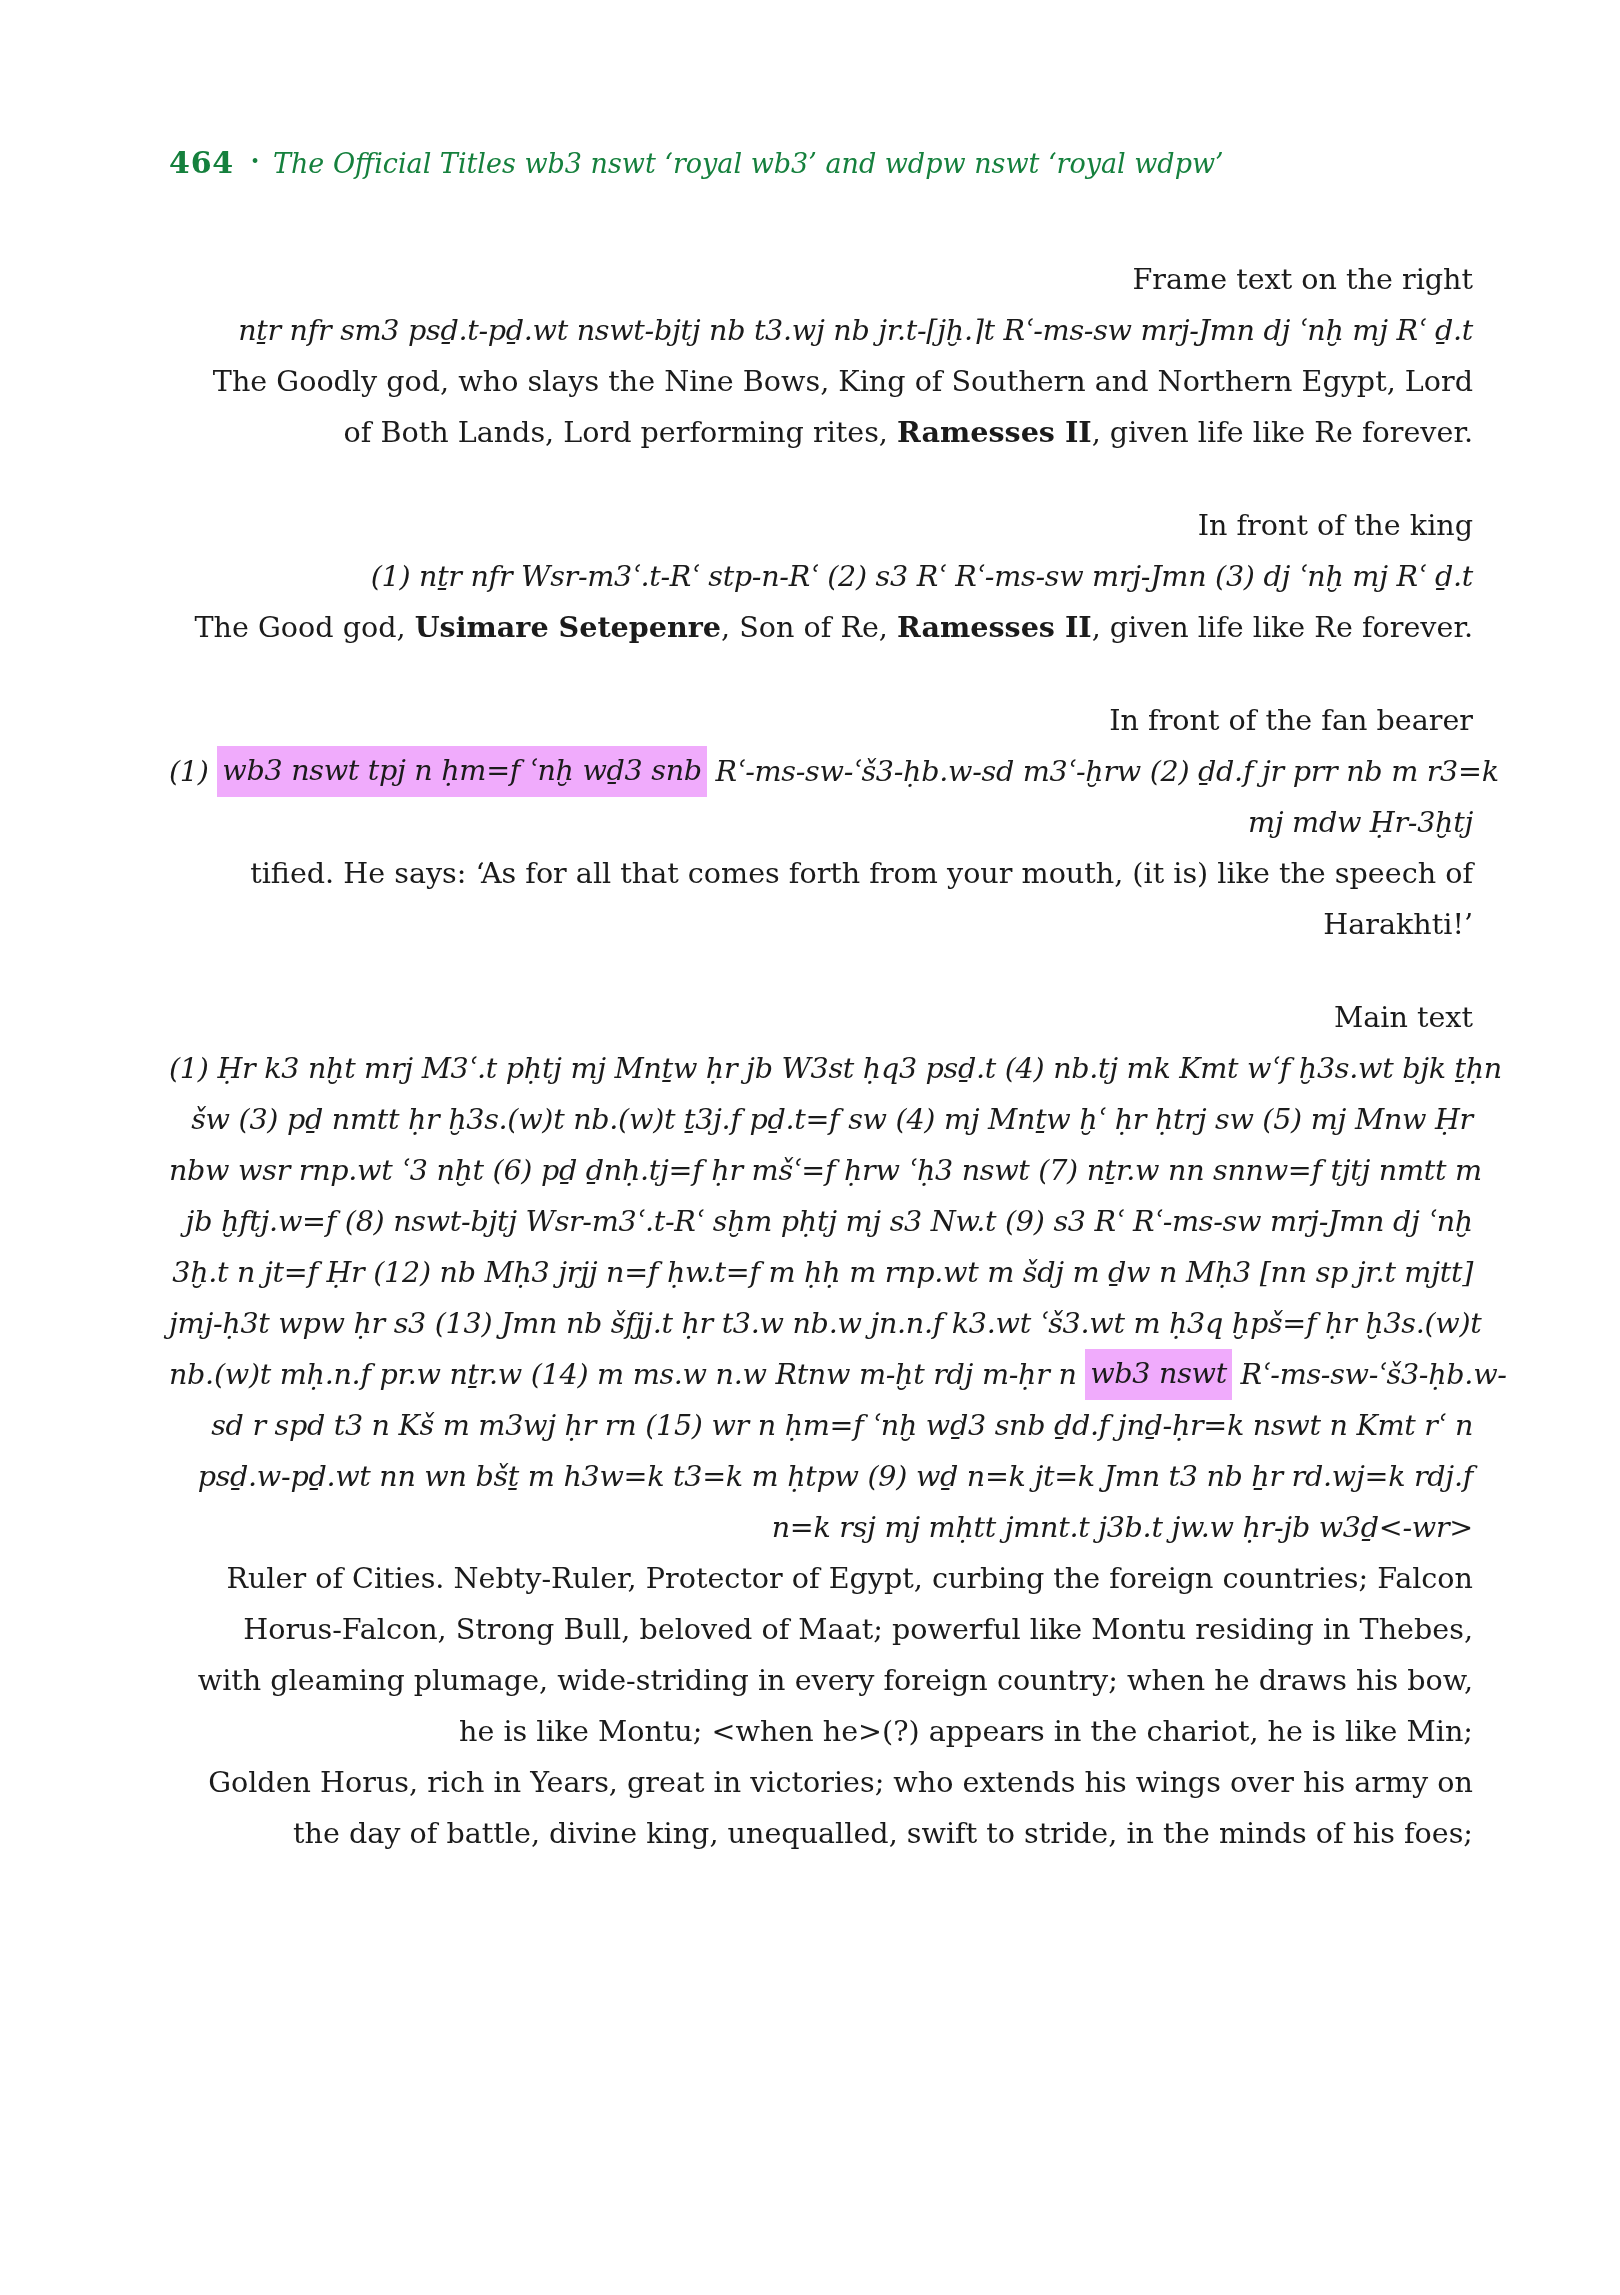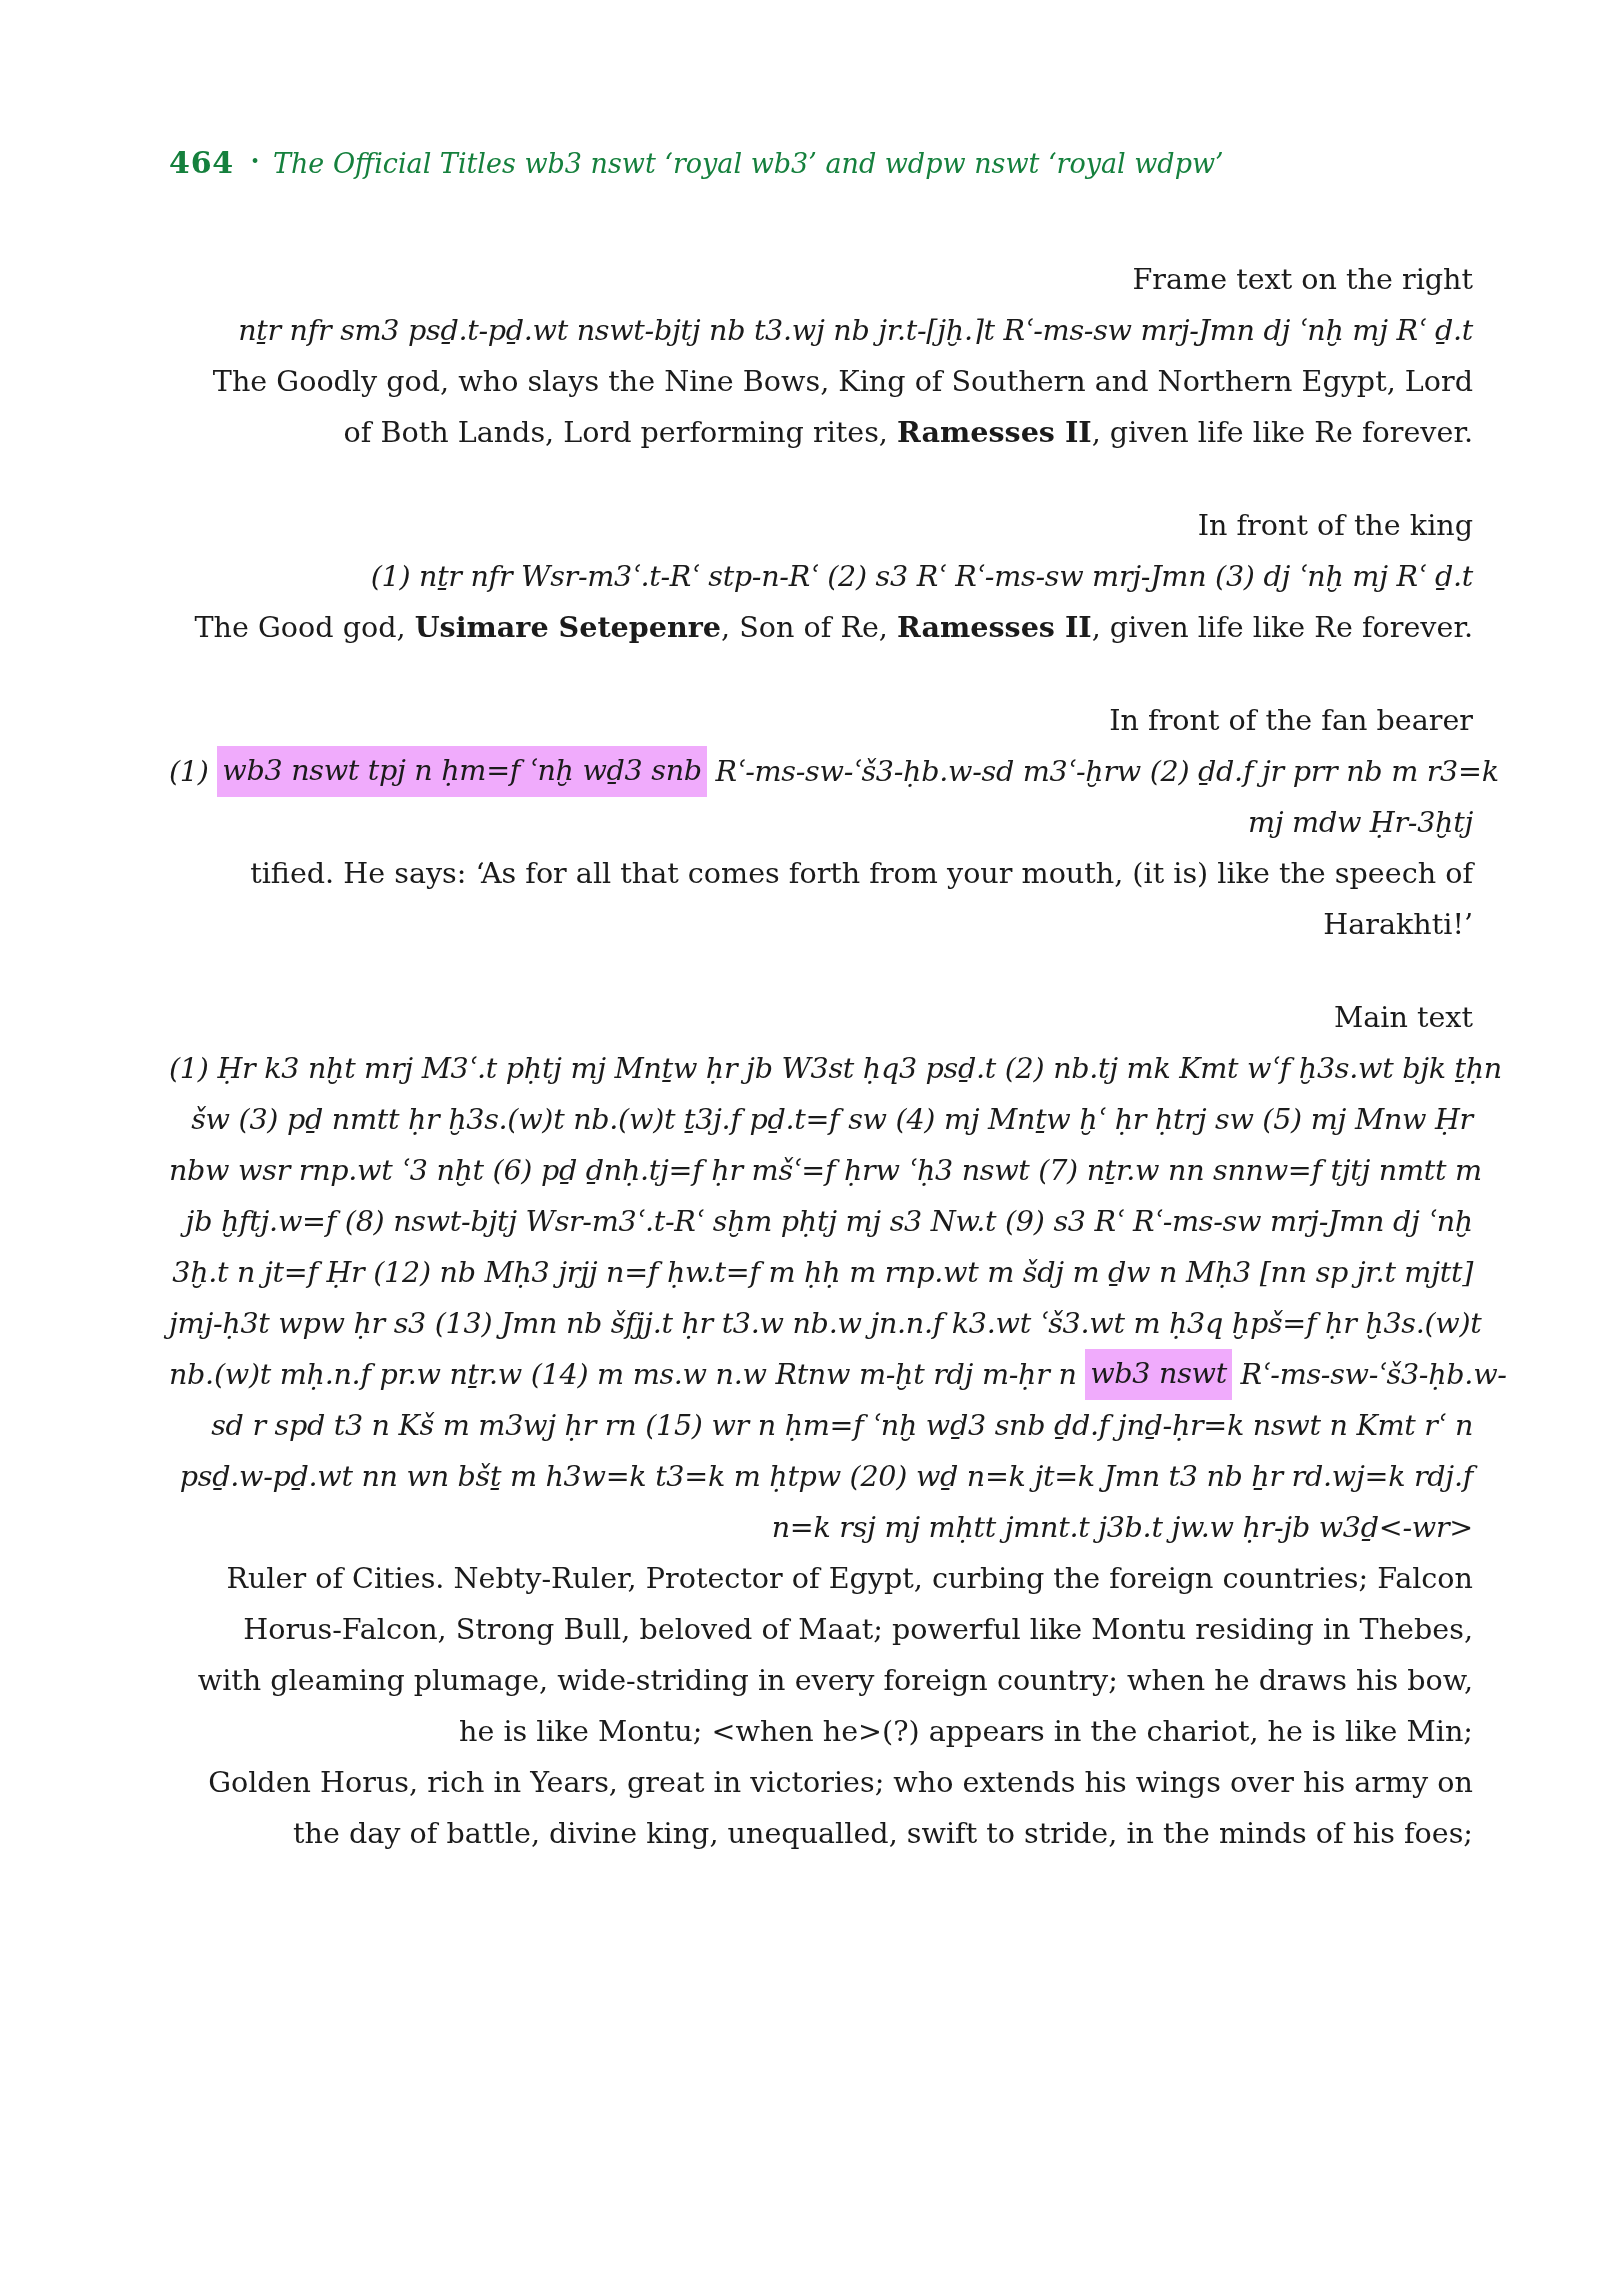--- a/index.html
+++ b/index.html
@@ -86,29 +86,29 @@
   <section class="section">
     <div class="line">In front of the fan bearer</div>
     <div class="line translit"><span>(1) </span><span class="hl-inline">wb3 nswt tpj n ḥm=f ʿnḫ wḏ3 snb</span><span> Rʿ-ms-sw-ʿš3-ḥb.w-sd m3ʿ-ḫrw (2) ḏd.f jr prr nb m r3=k</span></div>
     <div class="line translit">mj mdw Ḥr-3ḫtj</div>
     <div class="line">tified. He says: ‘As for all that comes forth from your mouth, (it is) like the speech of</div>
     <div class="line">Harakhti!’</div>
   </section>
 
   <section class="section">
     <div class="line">Main text</div>
-    <div class="line translit">(1) Ḥr k3 nḫt mrj M3ʿ.t pḥtj mj Mnṯw ḥr jb W3st ḥq3 psḏ.t (2) nb.tj mk Kmt wʿf ḫ3s.wt bjk ṯḥn</div>
+    <div class="line translit">(1) Ḥr k3 nḫt mrj M3ʿ.t pḥtj mj Mnṯw ḥr jb W3st ḥq3 psḏ.t (4) nb.tj mk Kmt wʿf ḫ3s.wt bjk ṯḥn</div>
     <div class="line translit">šw (3) pḏ nmtt ḥr ḫ3s.(w)t nb.(w)t ṯ3j.f pḏ.t=f sw (4) mj Mnṯw ḫʿ ḥr ḥtrj sw (5) mj Mnw Ḥr</div>
     <div class="line translit">nbw wsr rnp.wt ʿ3 nḫt (6) pḏ ḏnḥ.tj=f ḥr mšʿ=f ḥrw ʿḥ3 nswt (7) nṯr.w nn snnw=f tjtj nmtt m</div>
     <div class="line translit">jb ḫftj.w=f (8) nswt-bjtj Wsr-m3ʿ.t-Rʿ sḫm pḥtj mj s3 Nw.t (9) s3 Rʿ Rʿ-ms-sw mrj-Jmn dj ʿnḫ</div>
     <div class="line translit">3ḫ.t n jt=f Ḥr (12) nb Mḥ3 jrjj n=f ḥw.t=f m ḥḥ m rnp.wt m šdj m ḏw n Mḥ3 [nn sp jr.t mjtt]</div>
     <div class="line translit">jmj-ḥ3t wpw ḥr s3 (13) Jmn nb šfjj.t ḥr t3.w nb.w jn.n.f k3.wt ʿš3.wt m ḥ3q ḫpš=f ḥr ḫ3s.(w)t</div>
     <div class="line translit"><span>nb.(w)t mḥ.n.f pr.w nṯr.w (14) m ms.w n.w Rtnw m-ḫt rdj m-ḥr n </span><span class="hl-inline">wb3 nswt</span><span> Rʿ-ms-sw-ʿš3-ḥb.w-</span></div>
     <div class="line translit">sd r spd t3 n Kš m m3wj ḥr rn (15) wr n ḥm=f ʿnḫ wḏ3 snb ḏd.f jnḏ-ḥr=k nswt n Kmt rʿ n</div>
-    <div class="line translit">psḏ.w-pḏ.wt nn wn bšṯ m h3w=k t3=k m ḥtpw (20) wḏ n=k jt=k Jmn t3 nb ẖr rd.wj=k rdj.f</div>
+    <div class="line translit">psḏ.w-pḏ.wt nn wn bšṯ m h3w=k t3=k m ḥtpw (9) wḏ n=k jt=k Jmn t3 nb ẖr rd.wj=k rdj.f</div>
     <div class="line translit">n=k rsj mj mḥtt jmnt.t j3b.t jw.w ḥr-jb w3ḏ&lt;-wr&gt;</div>
     <div class="line">Ruler of Cities. Nebty-Ruler, Protector of Egypt, curbing the foreign countries; Falcon</div>
     <div class="line">Horus-Falcon, Strong Bull, beloved of Maat; powerful like Montu residing in Thebes,</div>
     <div class="line">with gleaming plumage, wide-striding in every foreign country; when he draws his bow,</div>
     <div class="line">he is like Montu; &lt;when he&gt;(?) appears in the chariot, he is like Min;</div>
     <div class="line">Golden Horus, rich in Years, great in victories; who extends his wings over his army on</div>
     <div class="line">the day of battle, divine king, unequalled, swift to stride, in the minds of his foes;</div>
   </section>
 
 </div>

